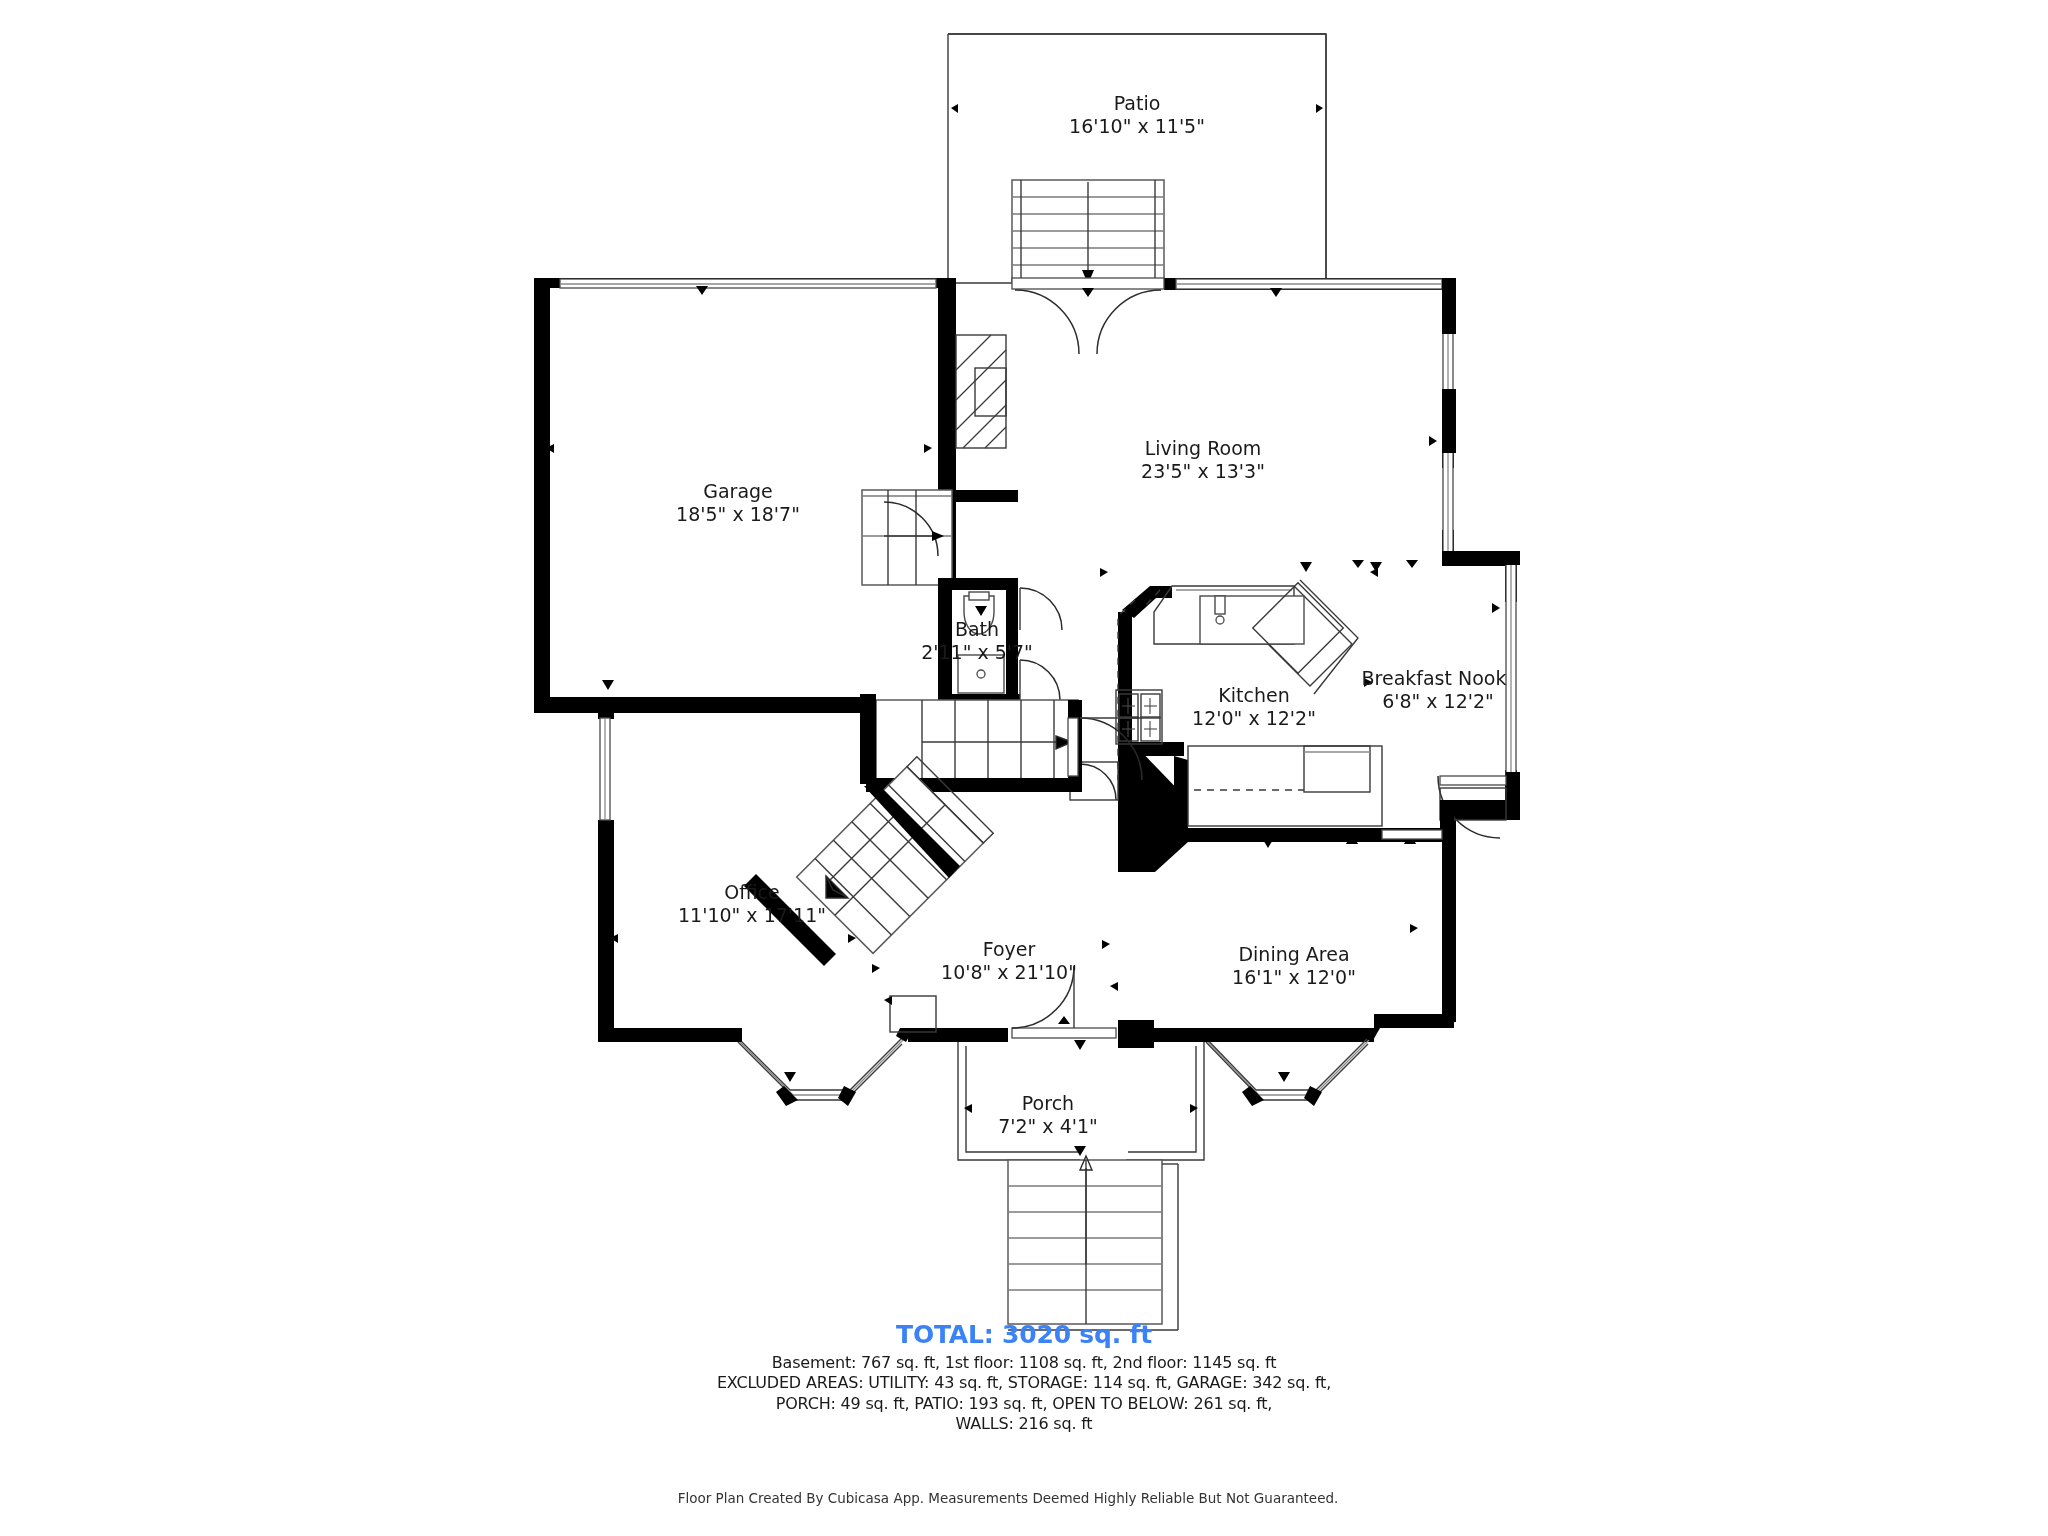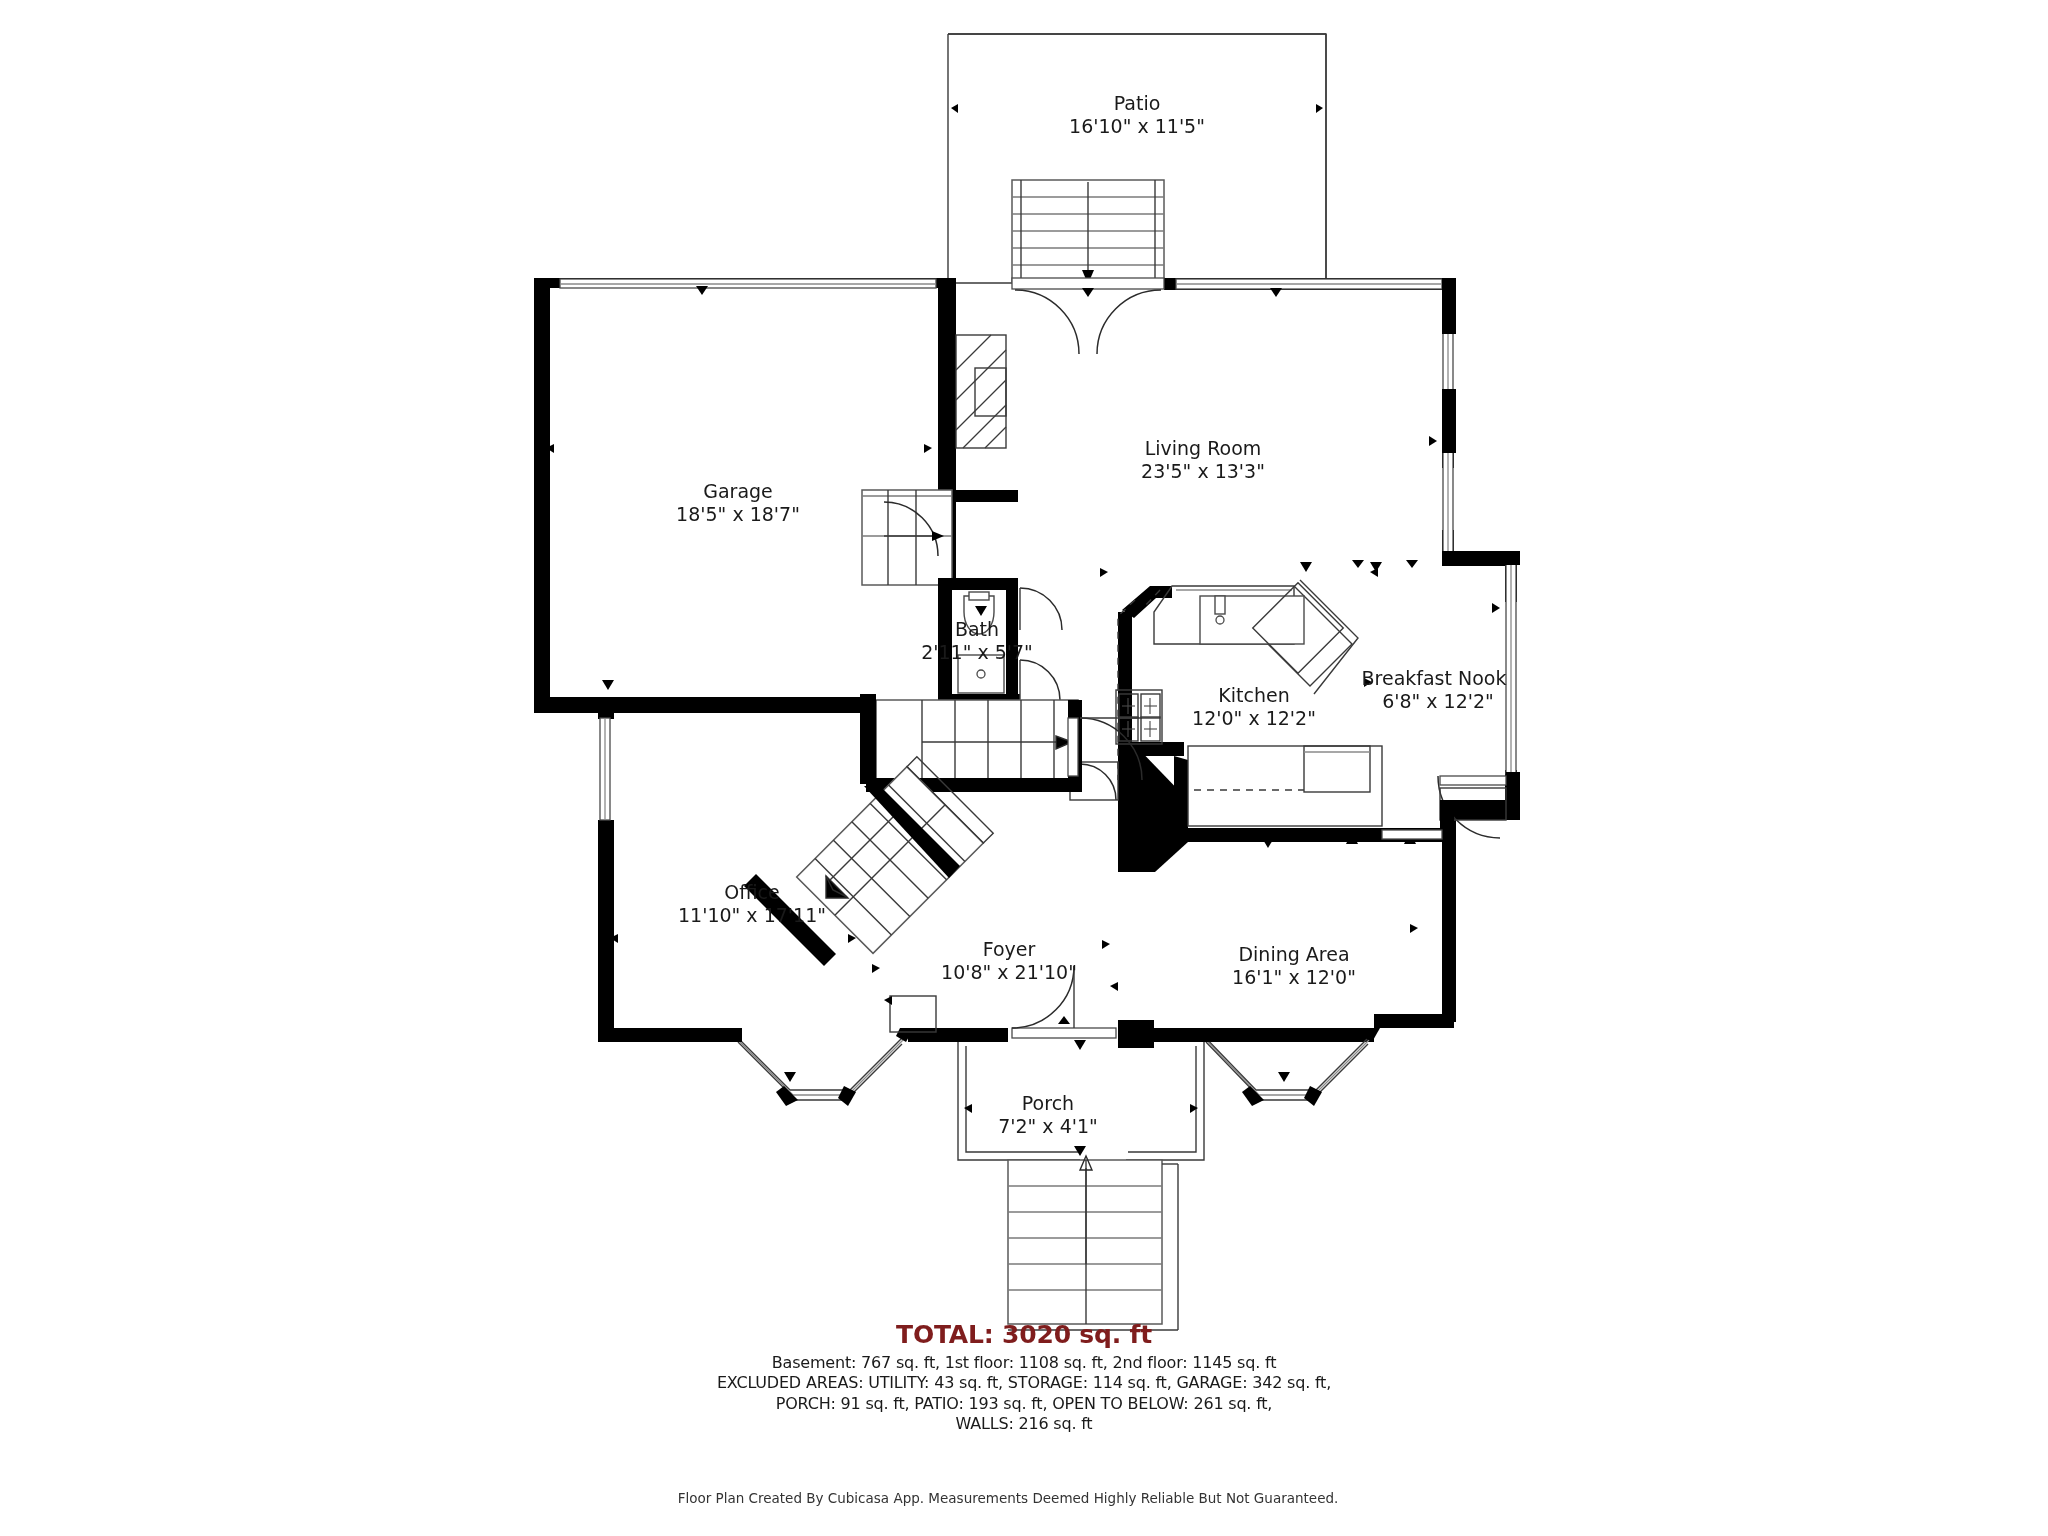--- a/index.html
+++ b/index.html
@@ -43,21 +43,21 @@
     left: 0;
     top: 1320px;
     width: 2048px;
     text-align: center;
     font-family: "DejaVu Sans", "Liberation Sans", sans-serif;
   }
   .summary .total {
     font-size: 25px;
     font-weight: bold;
     letter-spacing: -0.2px;
-    color: #7f1d1d;
+    color: #3b82f6;
     margin-bottom: 4px;
   }
   .summary .line {
     font-size: 16px;
     color: #1a1a1a;
     line-height: 1.28;
     letter-spacing: -0.2px;
   }
   .credit {
     position: absolute;
@@ -520,17 +520,17 @@
     <text class="rm-dim" x="1048" y="1133">7'2" x 4'1"</text>
   </g>
 
 </svg>
 </div>
 
 <div class="summary">
   <div class="total">TOTAL: 3020 sq. ft</div>
   <div class="line">Basement: 767 sq. ft, 1st floor: 1108 sq. ft, 2nd floor: 1145 sq. ft</div>
   <div class="line">EXCLUDED AREAS: UTILITY: 43 sq. ft, STORAGE: 114 sq. ft, GARAGE: 342 sq. ft,</div>
-  <div class="line">PORCH: 91 sq. ft, PATIO: 193 sq. ft, OPEN TO BELOW: 261 sq. ft,</div>
+  <div class="line">PORCH: 49 sq. ft, PATIO: 193 sq. ft, OPEN TO BELOW: 261 sq. ft,</div>
   <div class="line">WALLS: 216 sq. ft</div>
 </div>
 
 <div class="credit">Floor Plan Created By Cubicasa App. Measurements Deemed Highly Reliable But Not Guaranteed.</div>
 
 </body></html>

